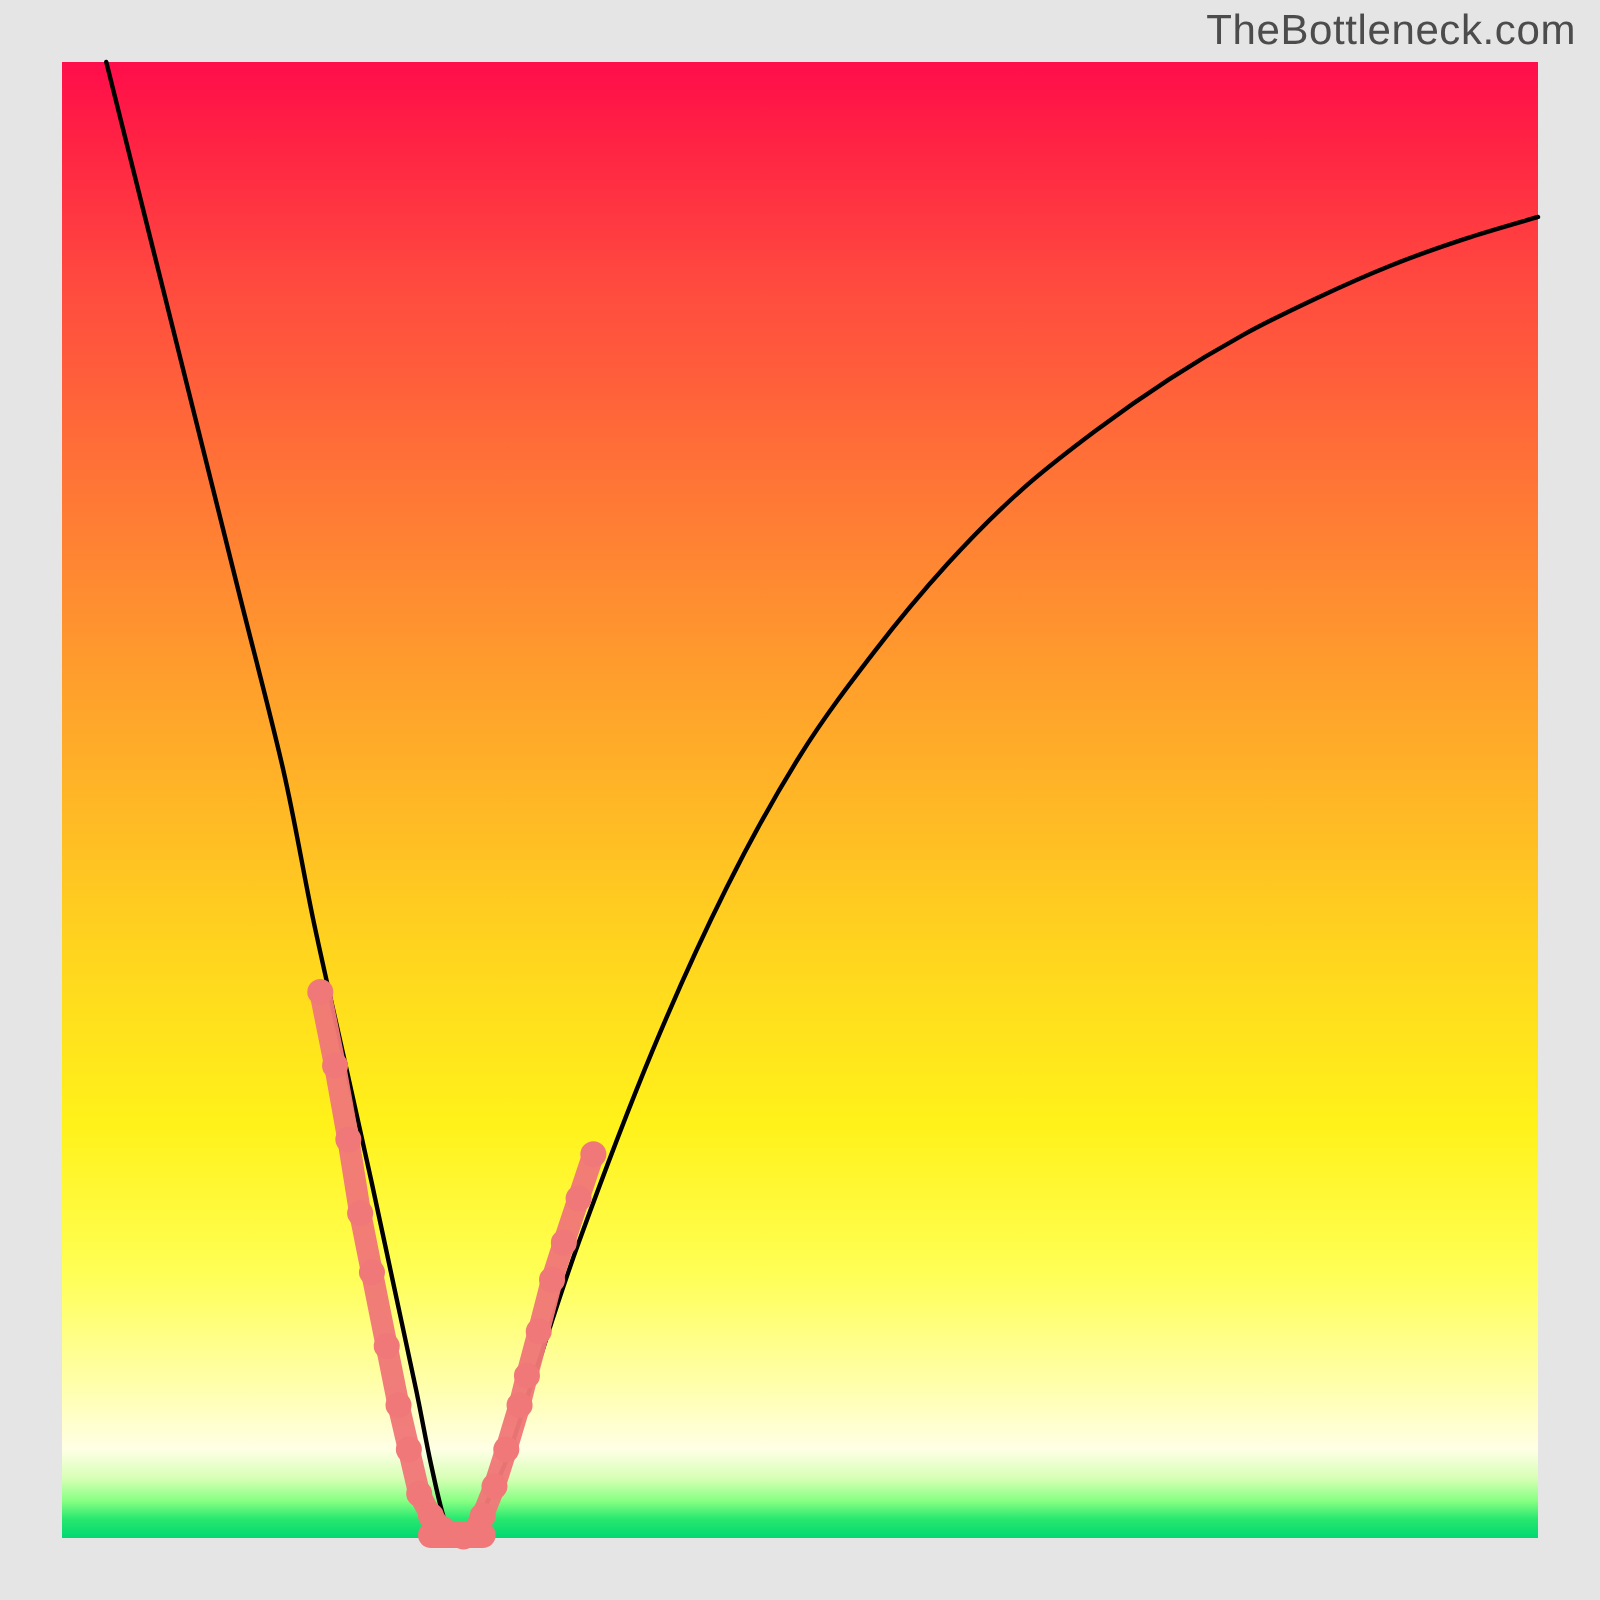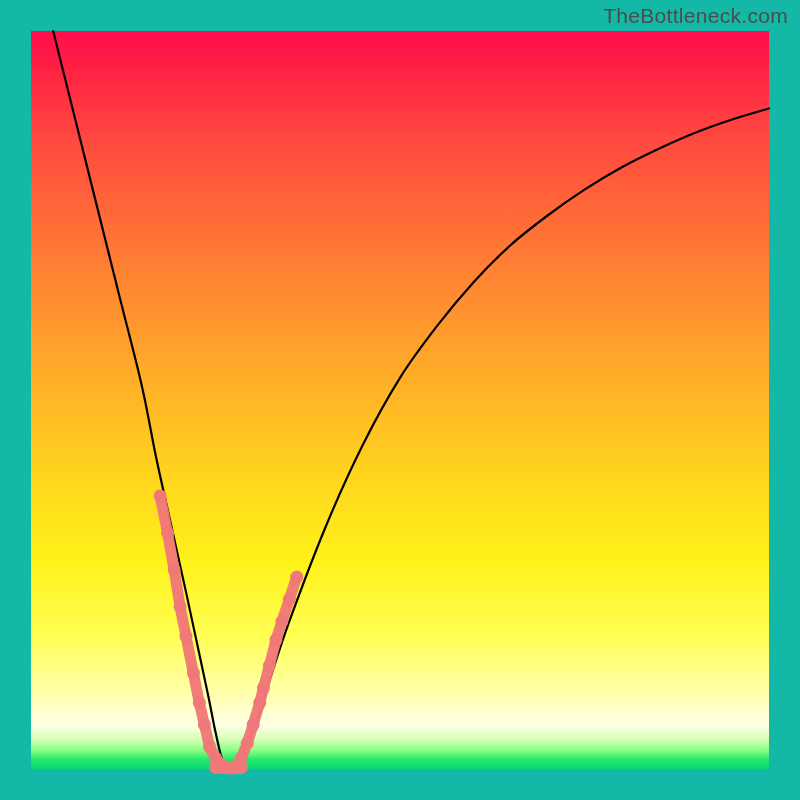--- a/index.html
+++ b/index.html
@@ -9,21 +9,21 @@
     height: 800px;
     overflow: hidden;
     background: #000;
     font-family: Arial, Helvetica, sans-serif;
   }
   .frame {
     position: absolute;
     left: 0; top: 0;
     width: 800px;
     height: 800px;
-    background: #14b8a6;
+    background: #e5e5e5;
   }
   .plot-area {
     position: absolute;
     left: 31px;
     top: 31px;
     width: 738px;
     height: 738px;
     
     background: linear-gradient(
       to bottom,

